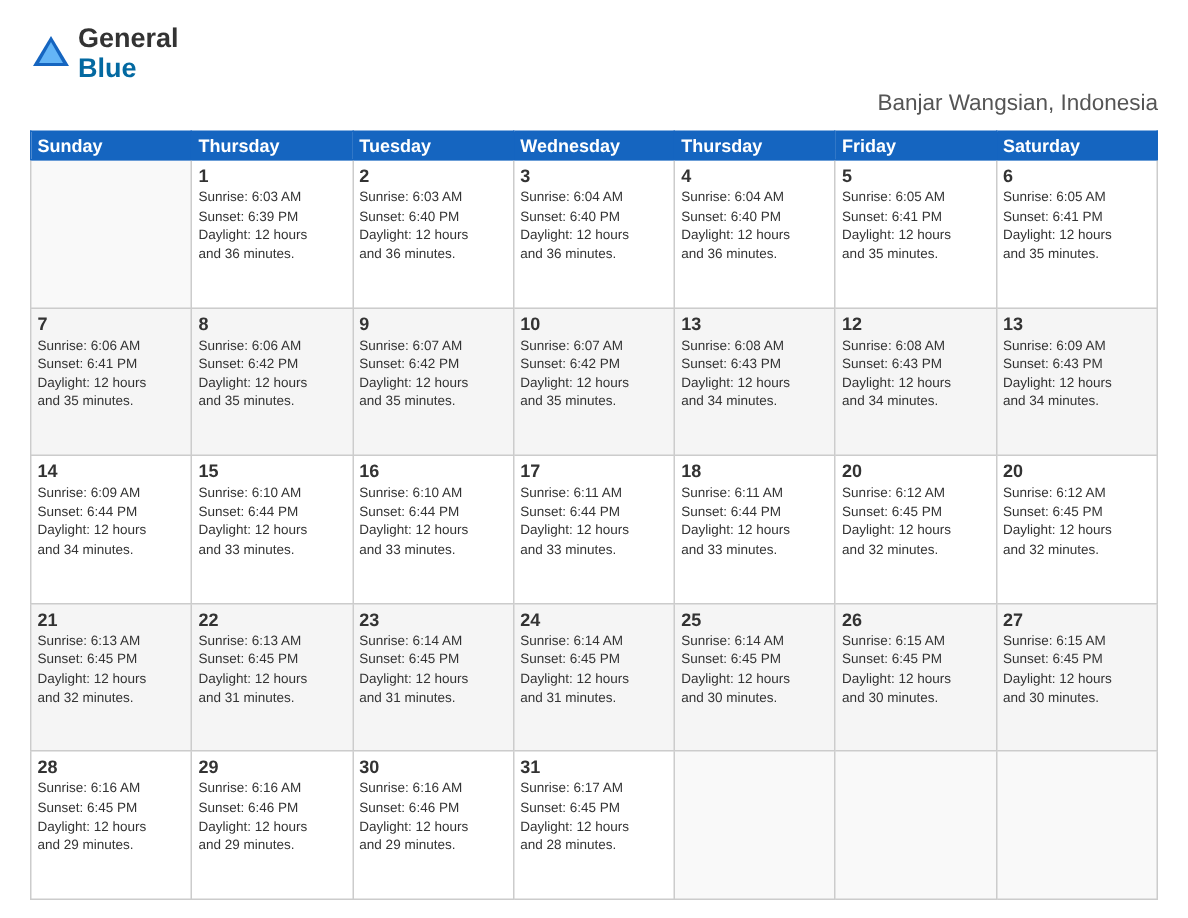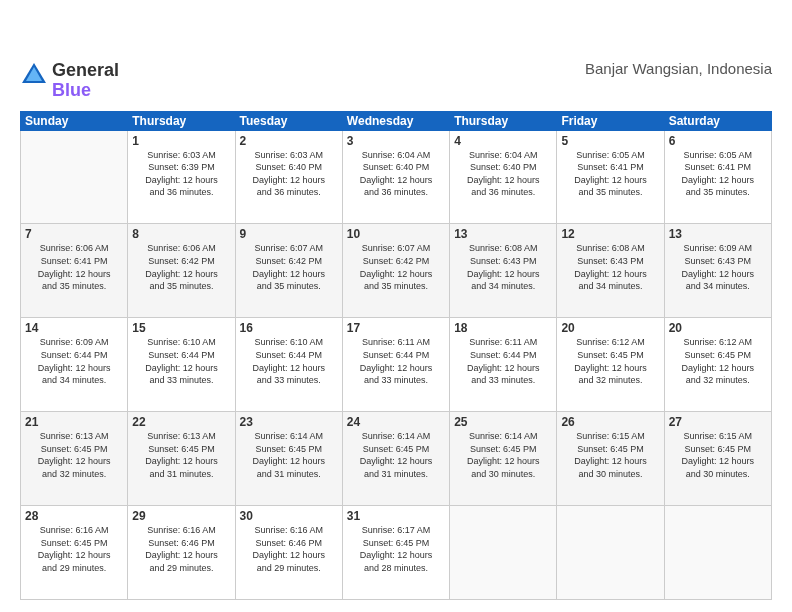--- a/index.html
+++ b/index.html
@@ -18,37 +18,37 @@
       flex-direction: column;
     }
     .header {
       display: flex;
       justify-content: space-between;
       align-items: flex-start;
       margin-bottom: 10px;
     }
     .logo {
       display: flex;
+      align-items: center;
       gap: 4px;
-      margin-top: 45px;
     }
     .logo-text {
       display: flex;
       flex-direction: column;
       line-height: 1.1;
     }
     .logo-general {
       font-size: 18px;
       font-weight: bold;
       color: #333;
     }
     .logo-blue {
       font-size: 18px;
       font-weight: bold;
-      color: #8b5cf6;
+      color: #0369a1;
     }
     .logo-icon {
       width: 28px;
       height: 28px;
     }
     .title-block {
       text-align: right;
     }
     .month-title {
       font-size: 36px;
@@ -91,21 +91,20 @@
       font-size: 12px;
       font-weight: bold;
       color: #333;
       display: block;
       margin-bottom: 1px;
     }
     .day-info {
       font-size: 9px;
       color: #333;
       line-height: 1.4;
-      text-align: center;
     }
     td.empty {
       background: #f9f9f9;
     }
   </style>
 </head>
 <body>
 
 <div class="page">
   <div class="header">

